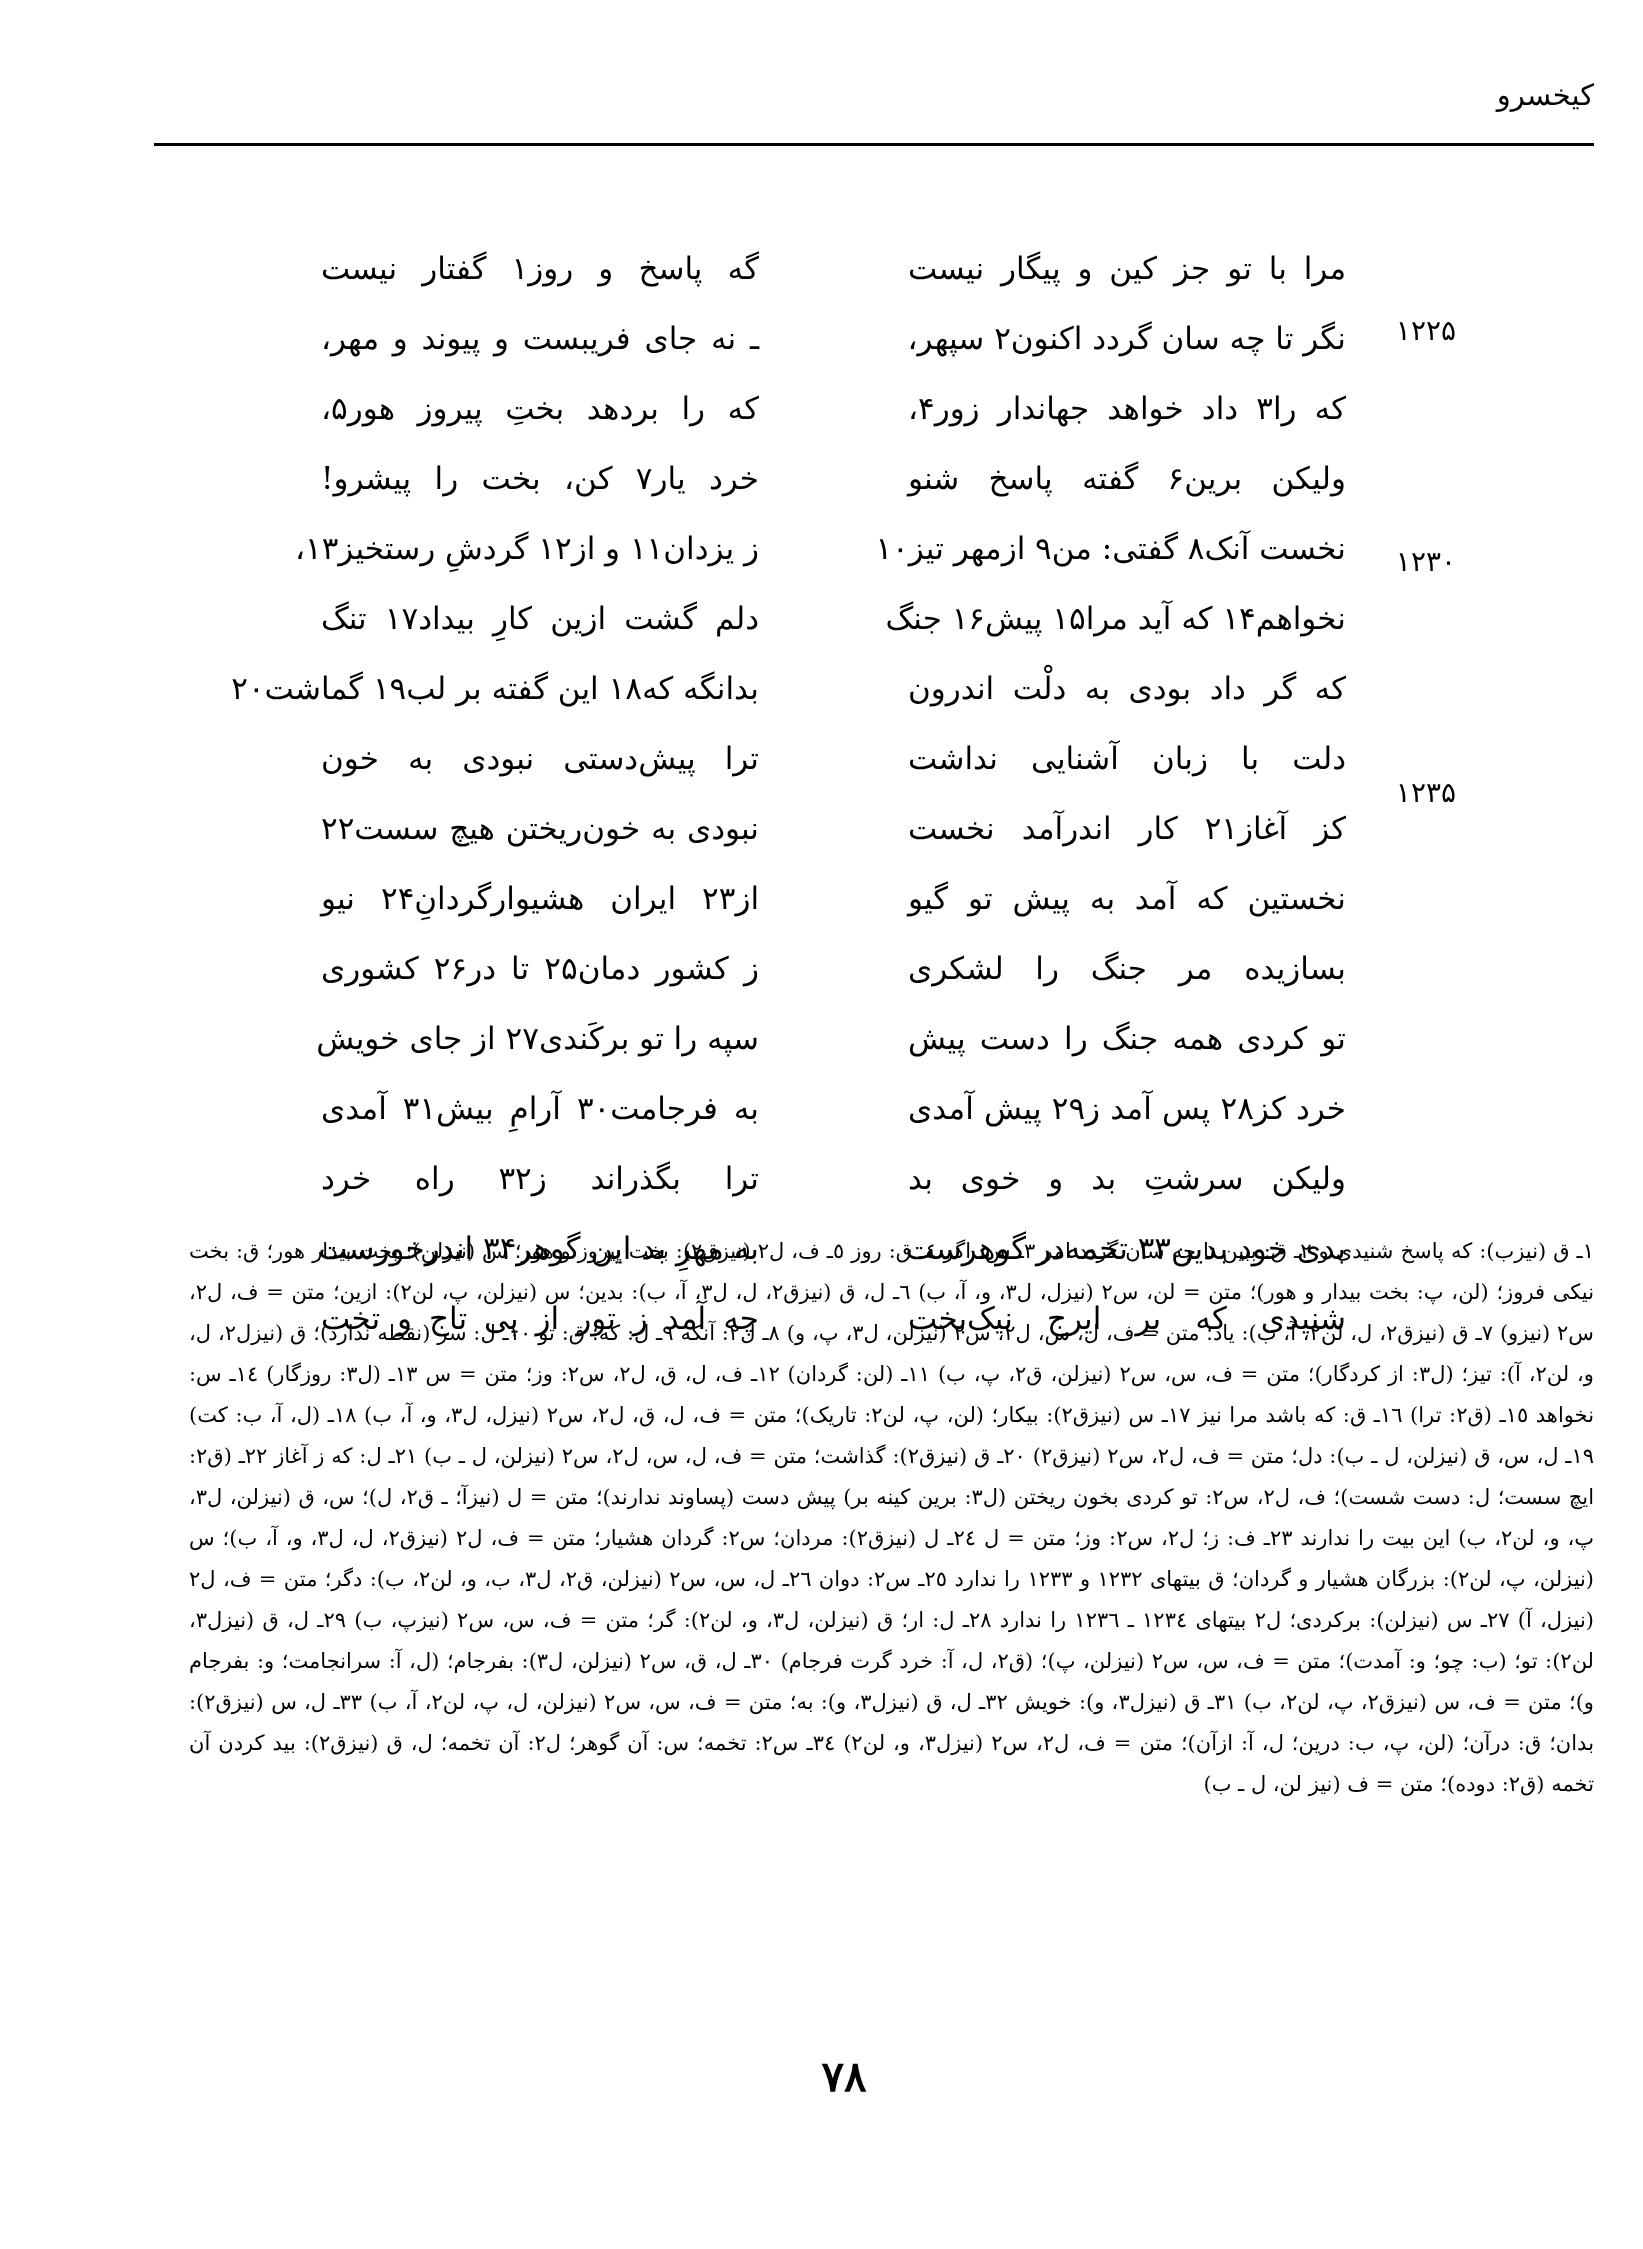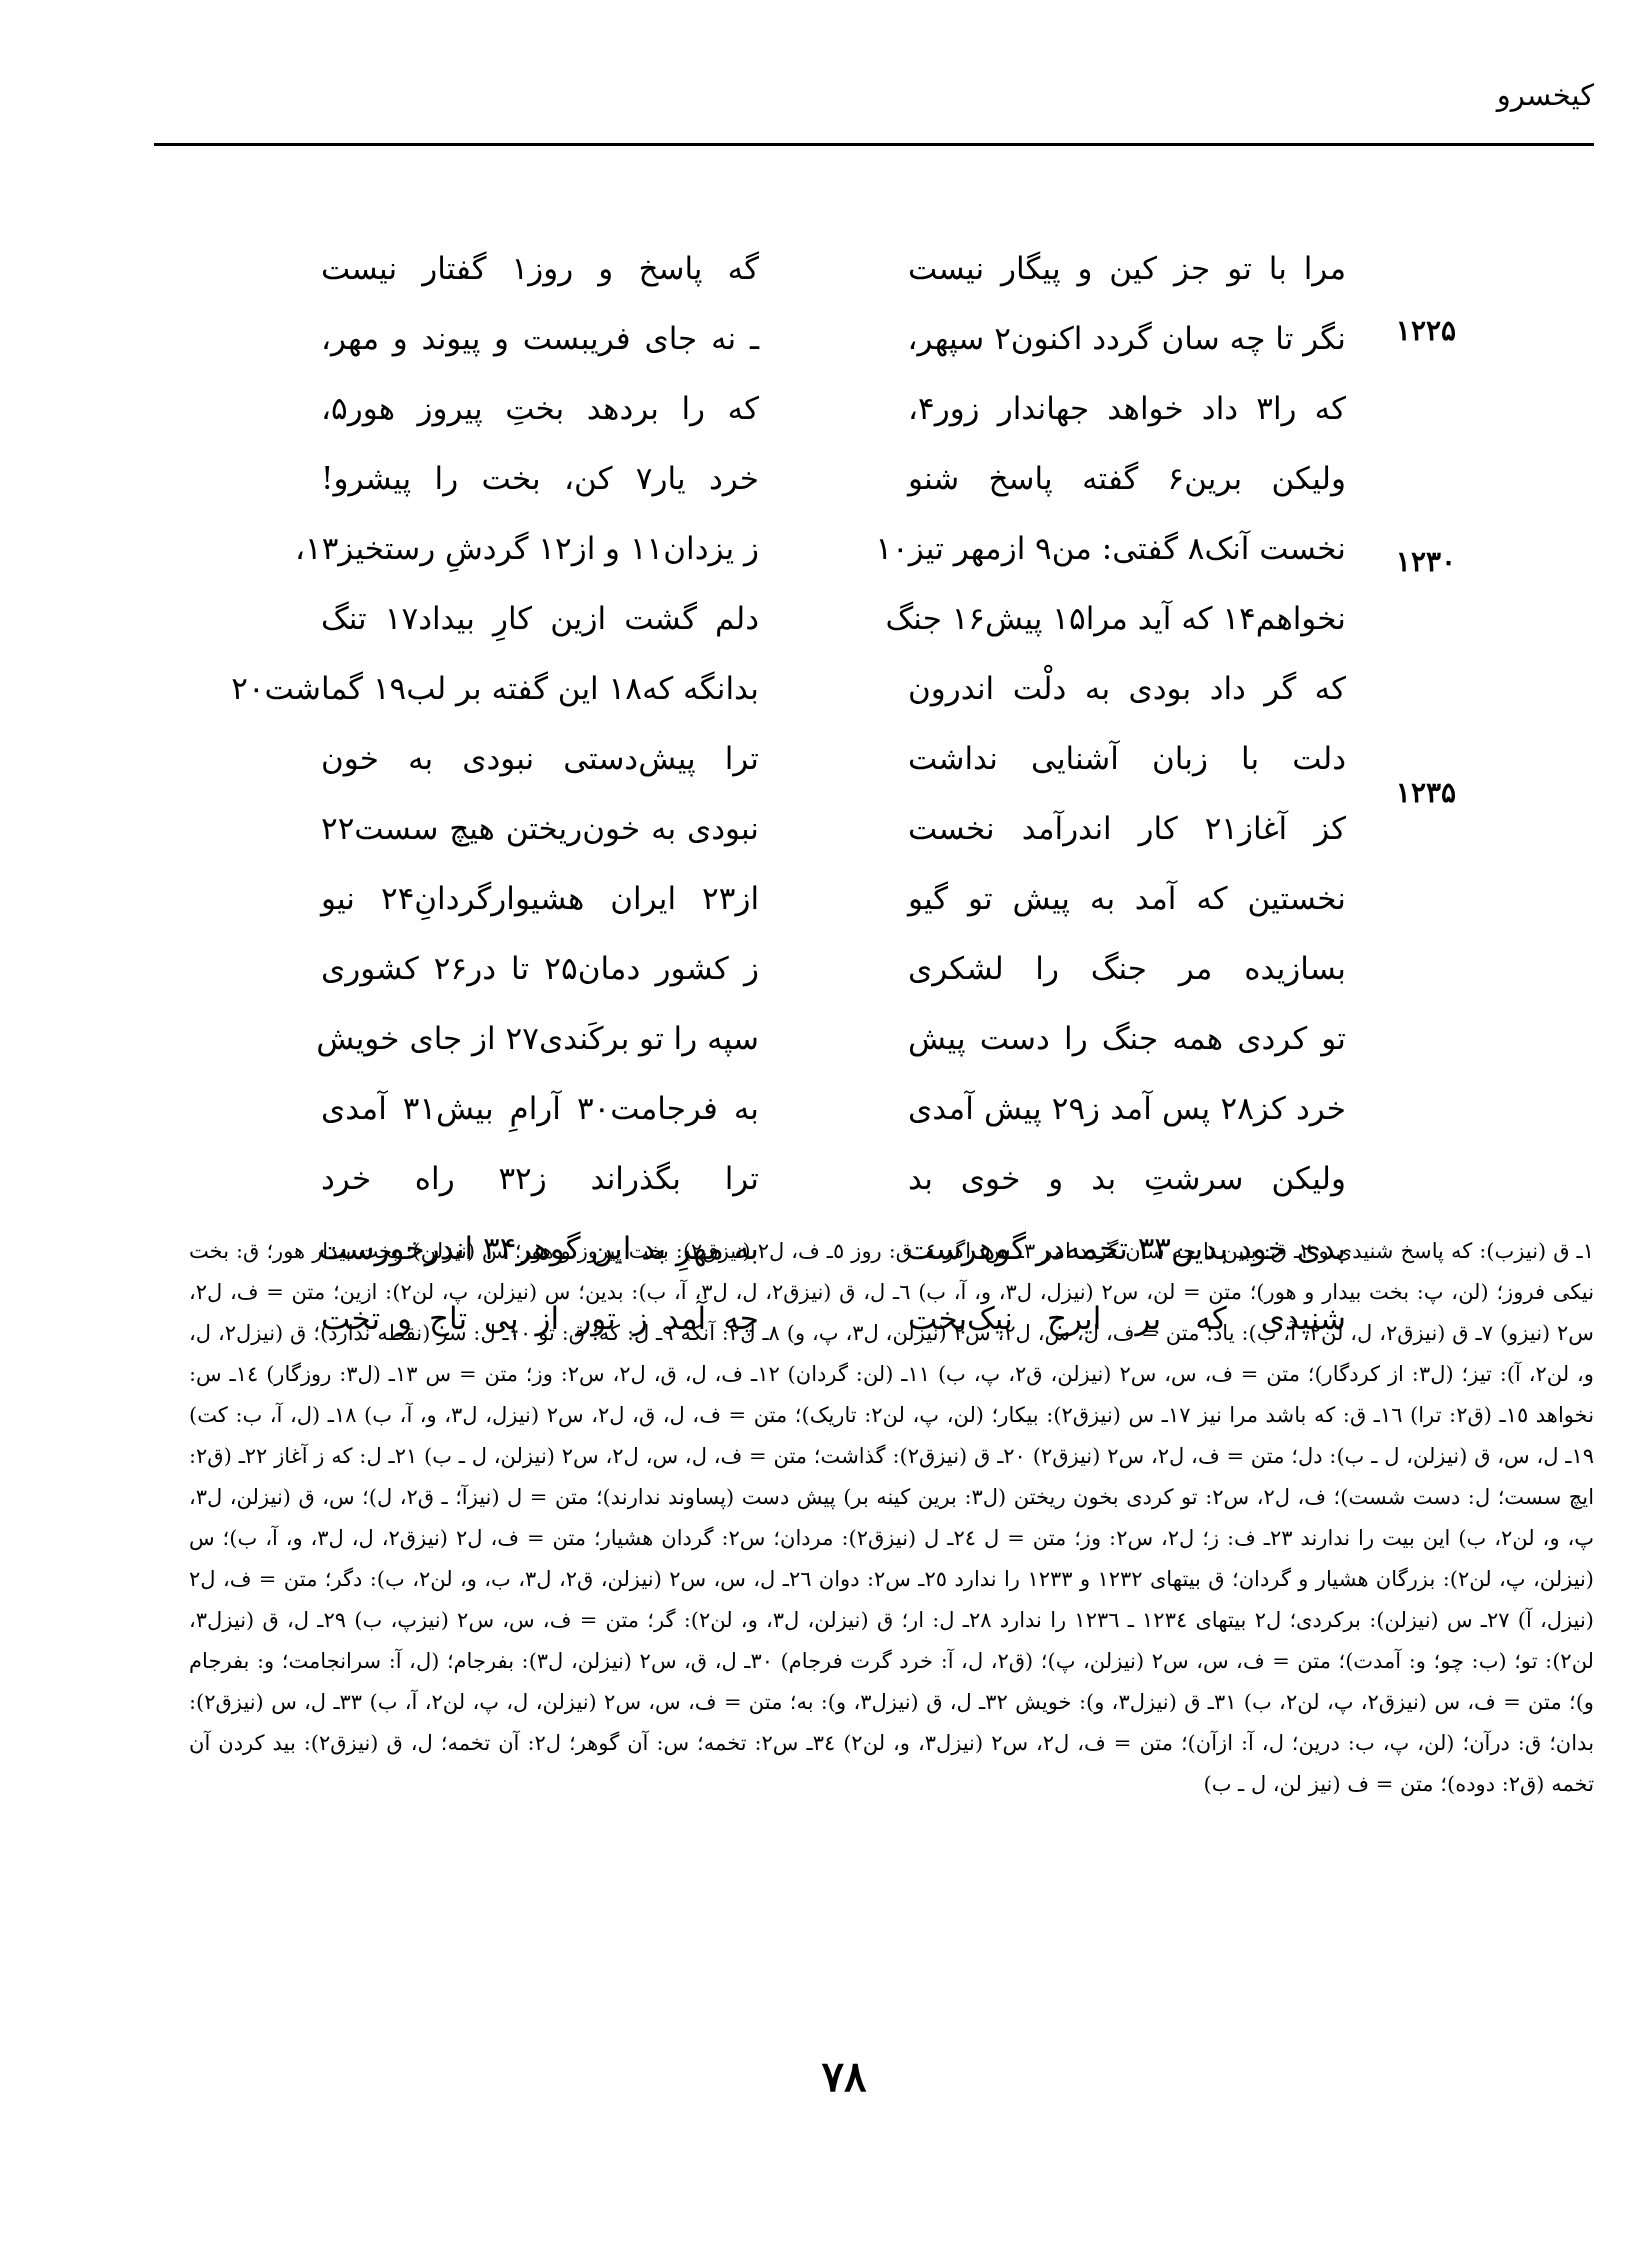--- a/index.html
+++ b/index.html
@@ -3,21 +3,21 @@
 <meta charset="utf-8">
 <style>
   html, body { margin:0; padding:0; background:#ffffff; }
   body { width:1644px; height:2250px; position:relative; overflow:hidden; color:#000; font-family:"DejaVu Serif", serif; }
   .header-title { position:absolute; right:50px; top:78px; font-size:29px; direction:rtl; }
   .header-rule { position:absolute; left:154px; right:50px; top:143px; height:2.8px; background:#000; }
   .poem-col { position:absolute; top:221px; direction:rtl; }
   .poem-col.right { right:298px; width:438px; }
   .poem-col.left { right:885px; width:438px; }
   .verse { height:46px; line-height:46px; font-size:31px; text-align:justify; text-align-last:justify; white-space:nowrap;margin-top:24px; }
-  .verse-num { position:absolute; right:188px; font-size:28px; direction:rtl;font-weight:bold; }
+  .verse-num { position:absolute; right:188px; font-size:28px; direction:rtl; }
   .footnotes { position:absolute; top:1231px; left:154px; right:50px; direction:rtl; font-size:21px; line-height:41px; text-align:justify;margin-left:35px; }
   .page-number { position:absolute; top:2052px; left:0; right:0; text-align:center; font-size:42px; font-weight:bold; direction:rtl;padding-left:44px; }
 </style>
 </head>
 <body>
 
 <div class="header-title">کیخسرو</div>
 <div class="header-rule"></div>
 
 <div class="poem-col right">

